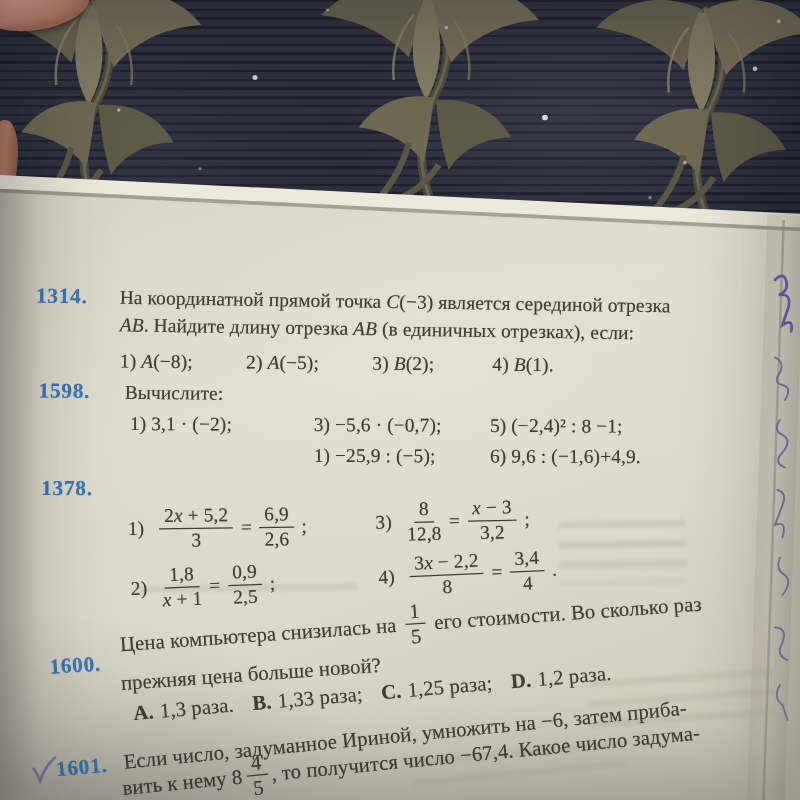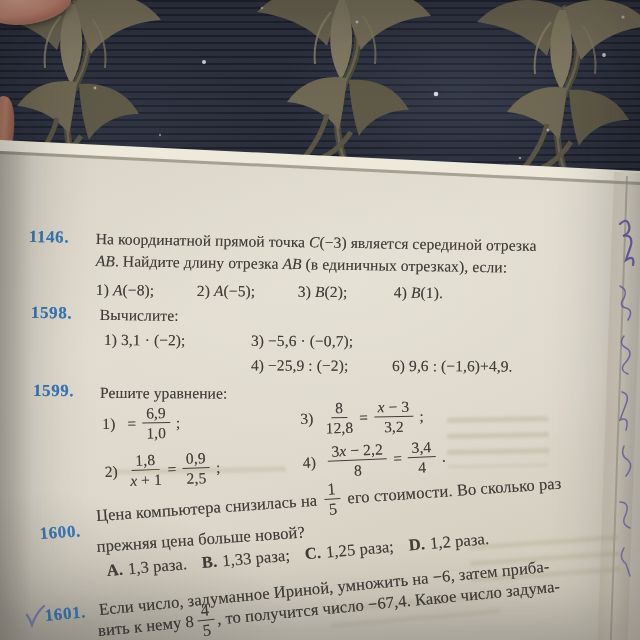--- a/index.html
+++ b/index.html
@@ -147,50 +147,54 @@
   <div class="page-edge"></div>
   <div class="edge-shadow"></div>
   <div class="right-strip"></div>
   <div class="fold-line"></div>
 
   <div class="ghost" style="left:447px;top:417px;width:102px;height:50px;opacity:0.42;transform:rotate(-1deg)"></div>
   <div class="ghost" style="left:110px;top:468px;width:176px;height:13px;opacity:0.35;transform:rotate(-1deg)"></div>
   <div class="ghost" style="left:470px;top:540px;width:150px;height:44px;opacity:0.38;transform:rotate(-4deg)"></div>
   <div class="ghost" style="left:330px;top:600px;width:170px;height:26px;opacity:0.3;transform:rotate(-5deg)"></div>
 
-  <div class="pnum" style="left:29px;top:227px;transform:rotate(0.9deg)">1146.</div>
+  <div class="pnum" style="left:29px;top:227px;transform:rotate(0.9deg)">1314.</div>
   <div class="tline" style="left:96px;top:229px;transform:rotate(0.9deg)">На координатной прямой точка <i>C</i>(−3) является серединой отрезка</div>
   <div class="tline" style="left:96px;top:251px;transform:rotate(0.9deg)"><i>AB</i>. Найдите длину отрезка <i>AB</i> (в единичных отрезках), если:</div>
   <div class="tline items" style="left:96px;top:280px;width:480px;height:20px;transform:rotate(0.5deg)">
     <span style="left:0">1) <i>A</i>(−8);</span>
     <span style="left:101px">2) <i>A</i>(−5);</span>
     <span style="left:202px">3) <i>B</i>(2);</span>
     <span style="left:298px">4) <i>B</i>(1).</span>
   </div>
 
   <div class="pnum" style="left:31px;top:303px;transform:rotate(0.6deg)">1598.</div>
   <div class="tline" style="left:100px;top:305px;transform:rotate(0.6deg)">Вычислите:</div>
   <div class="tline cols" style="left:100px;top:330px;width:500px;height:20px;transform:rotate(0.3deg)">
     <span style="left:4px">1) 3,1 · (−2);</span>
     <span style="left:151px">3) −5,6 · (−0,7);</span>
+    <span style="left:292px">5) (−2,4)² : 8 −1;</span>
   </div>
   <div class="tline cols" style="left:100px;top:355px;width:500px;height:20px;transform:rotate(0.2deg)">
-    <span style="left:151px">4) −25,9 : (−2);</span>
+    <span style="left:151px">1) −25,9 : (−5);</span>
     <span style="left:292px">6) 9,6 : (−1,6)+4,9.</span>
   </div>
 
-  <div class="pnum" style="left:33px;top:381px;transform:rotate(0.2deg)">1599.</div>
-  <div class="tline" style="left:100px;top:383px;transform:rotate(0.2deg)">Решите уравнение:</div>
+  <div class="pnum" style="left:33px;top:381px;transform:rotate(0.2deg)">1378.</div>
 
   <div class="eq" style="left:102px;top:405px;transform:rotate(-0.8deg)">
     <span class="eqlabel">1)</span>
+    <span class="frac">
+      <span class="fnum">2<i>x</i> + 5,2</span>
+      <span class="fden">3</span>
+    </span>
     <span>=</span>
     <span class="frac">
       <span class="fnum">6,9</span>
-      <span class="fden">1,0</span>
+      <span class="fden">2,6</span>
     </span>
     <span>;</span>
   </div>
 
   <div class="eq" style="left:300px;top:400px;transform:rotate(-1.2deg)">
     <span class="eqlabel">3)</span>
     <span class="frac">
       <span class="fnum">8</span>
       <span class="fden">12,8</span>
     </span>

